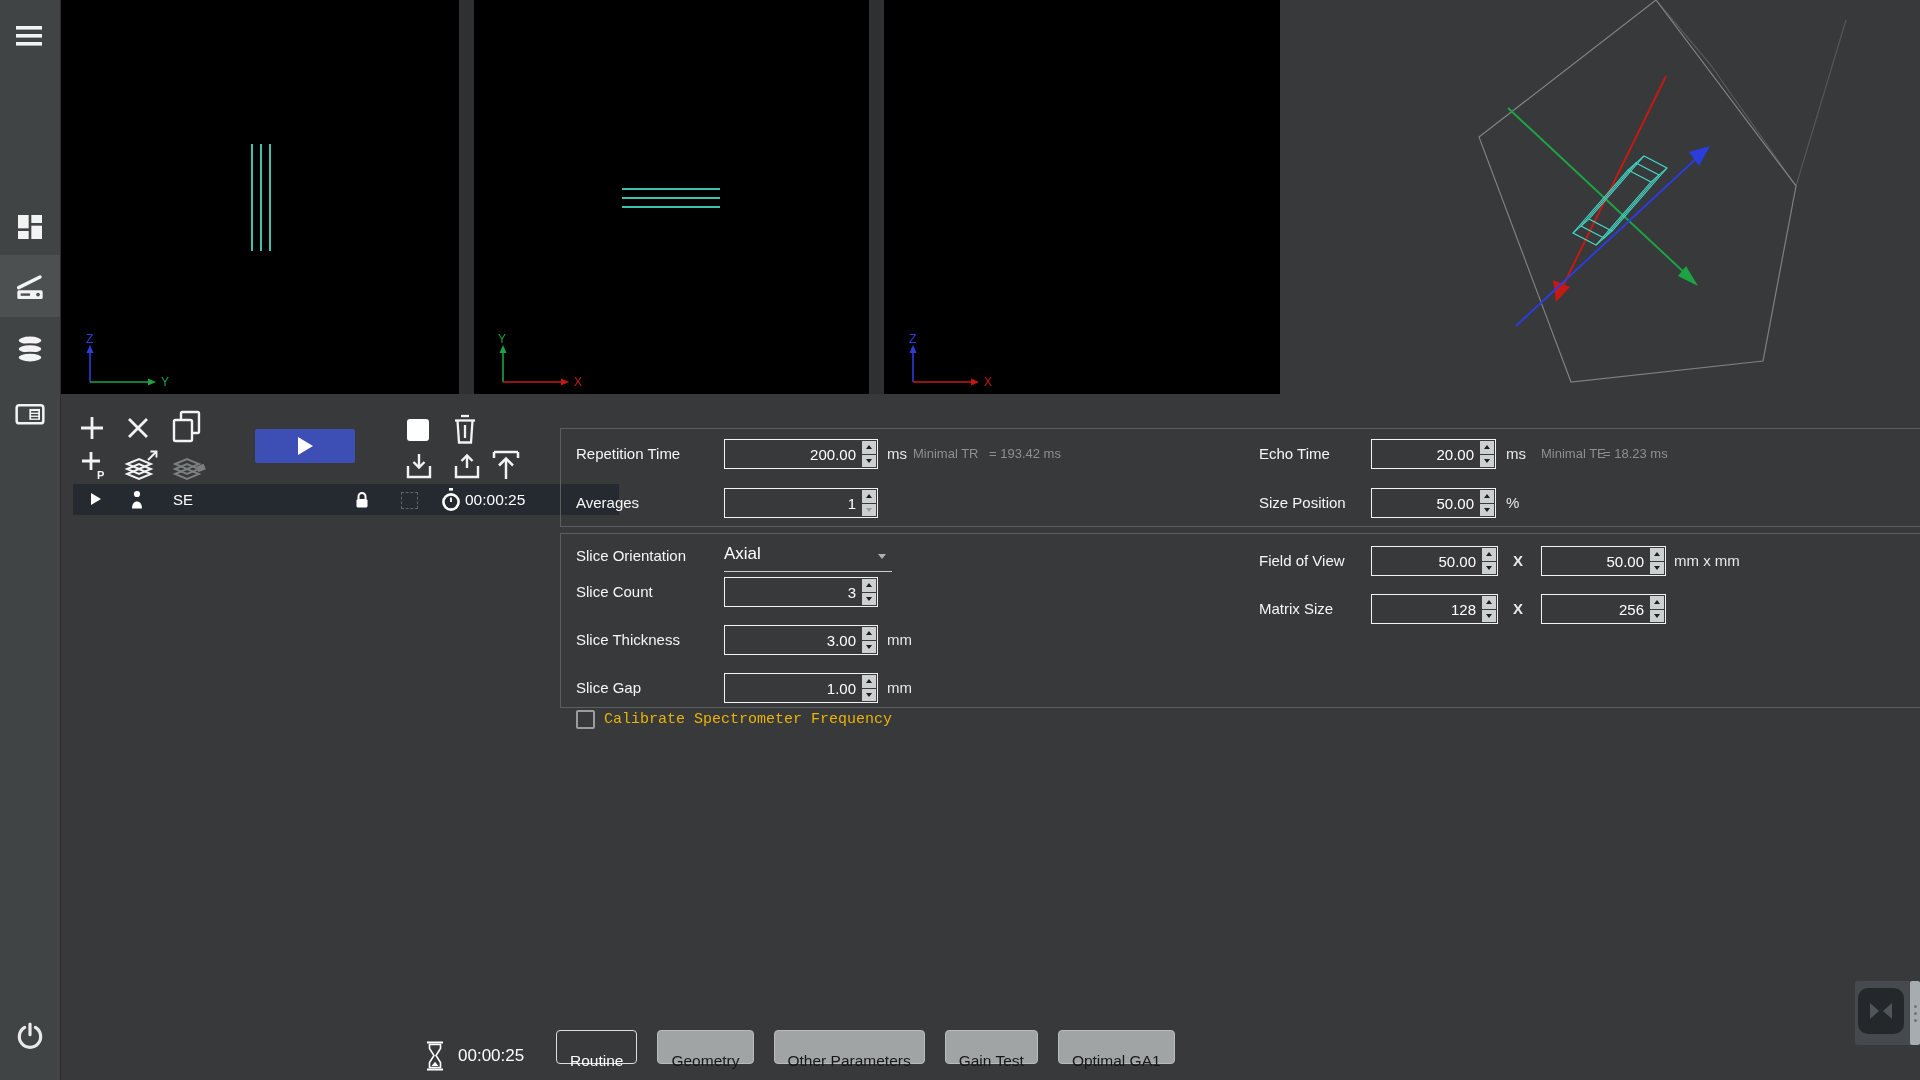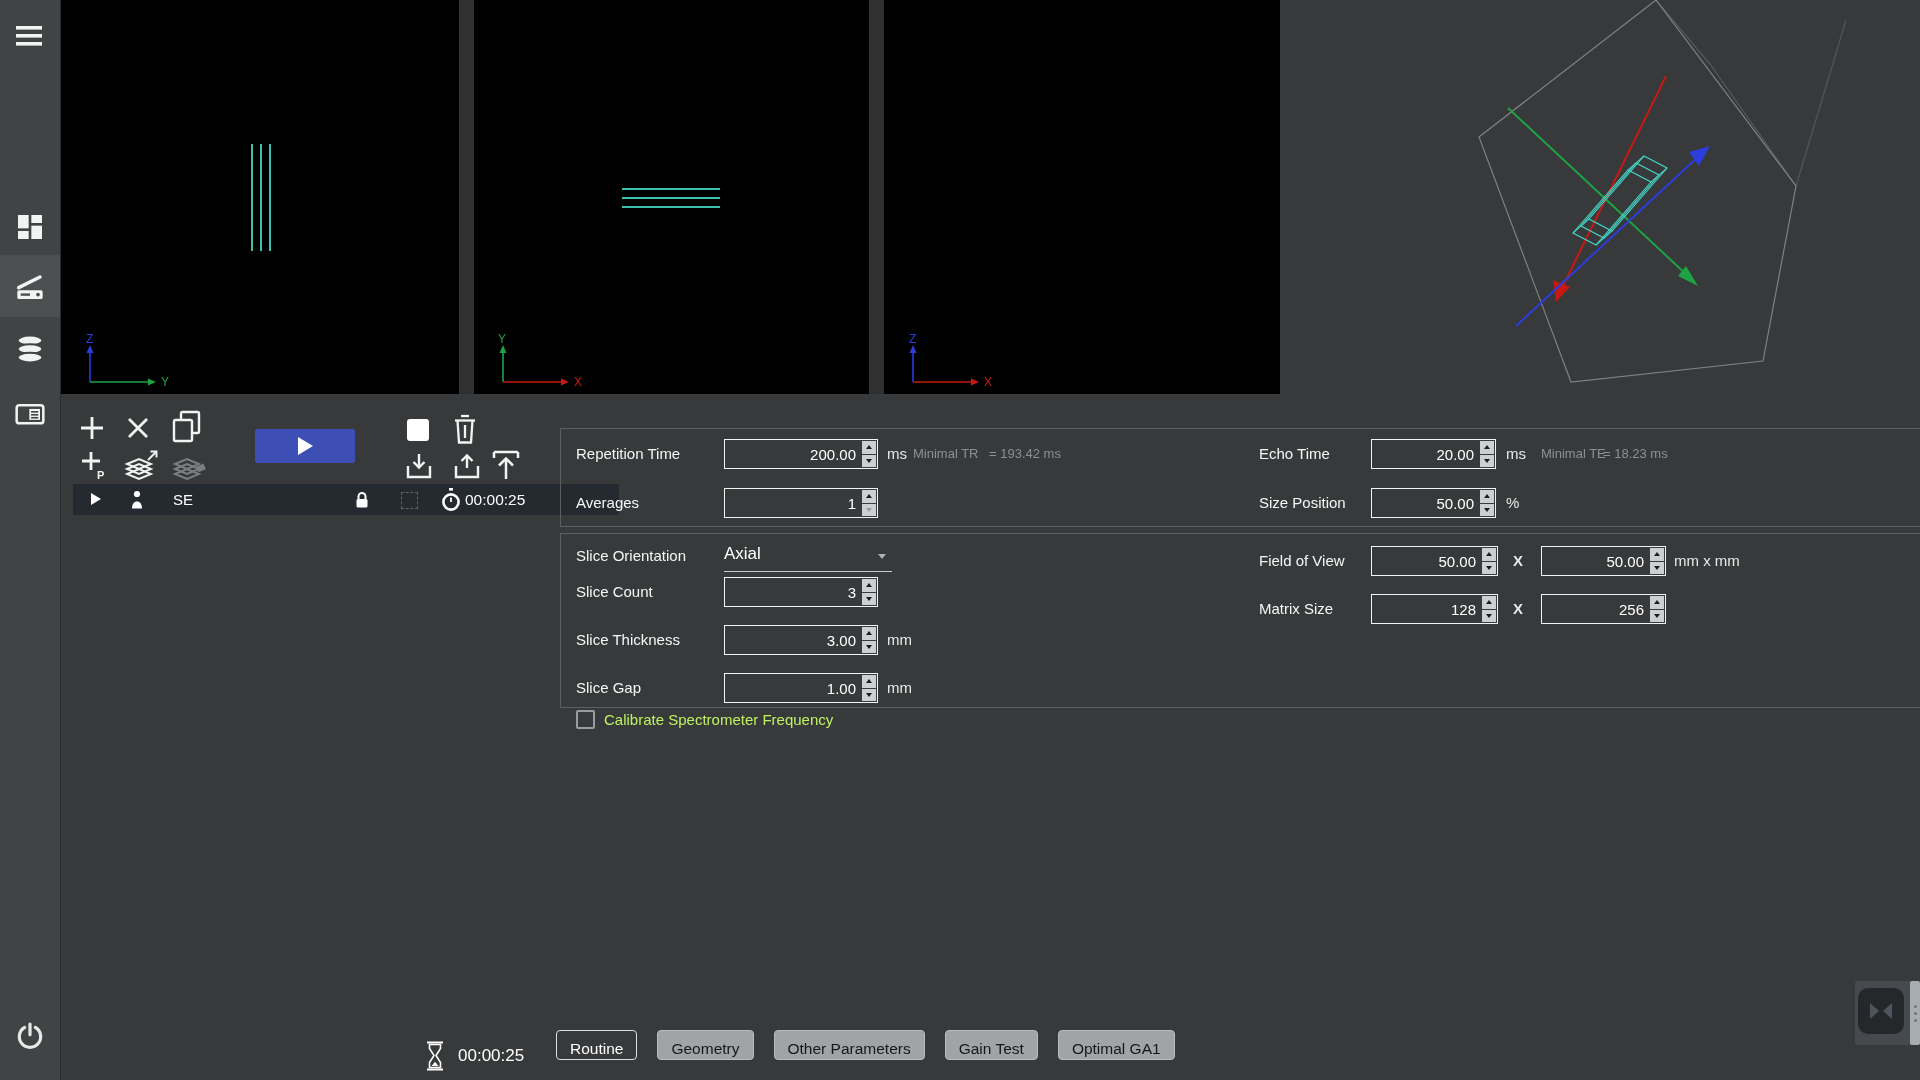--- a/index.html
+++ b/index.html
@@ -37,25 +37,25 @@
   .sp{width:16px;display:flex;flex-direction:column;gap:1px;padding:1px;box-sizing:border-box;}
   .spb{flex:1;background:#ccd0d1;display:flex;align-items:center;justify-content:center;cursor:pointer;}
   .tu{width:0;height:0;border-left:3.5px solid transparent;border-right:3.5px solid transparent;border-bottom:4.5px solid #1e1e1e;}
   .td{width:0;height:0;border-left:3.5px solid transparent;border-right:3.5px solid transparent;border-top:4.5px solid #1e1e1e;}
   .td.dis{border-top-color:#9b9e9f;}
   .dd{position:absolute;width:168px;height:30px;border-bottom:1px solid #c9cbcc;cursor:pointer;}
   .dd .txt{font-size:17px;line-height:26px;color:#fff;}
   .dd .caret{position:absolute;right:6px;top:13px;width:0;height:0;border-left:4.5px solid transparent;border-right:4.5px solid transparent;border-top:5.5px solid #aeb1b2;}
   .cbxrow{position:absolute;left:576px;top:710px;display:flex;align-items:center;gap:9px;cursor:pointer;}
   .cbx{width:15px;height:15px;border:2px solid #9a9d9e;border-radius:2px;background:transparent;}
-  .cbxlab{font-size:15px;color:#bef264;}
+  .cbxlab{font-size:15px;color:#eab308;font-family:Liberation Mono, monospace;}
   
   .elapsed{position:absolute;left:458px;top:1046px;font-size:17px;color:#fff;}
   .tabs{position:absolute;left:556px;top:1030px;display:flex;gap:20px;}
-  .tab{height:30px;line-height:28px;padding:4px 13px;font-size:15.5px;border-radius:4px;box-sizing:border-box;cursor:pointer;white-space:nowrap;}
+  .tab{height:30px;line-height:28px;padding:16px 13px;font-size:15.5px;border-radius:4px;box-sizing:border-box;cursor:pointer;white-space:nowrap;}
   .tab.inactive{background:#a1a4a5;color:#161718;border:1px solid #b9bcbd;text-align:right;}
   .tab.active{background:#37393a;color:#fff;border:1px solid #dcdedf;}
   
   .ow{position:absolute;left:1855px;top:981px;width:65px;height:64px;}
   .ow-bg{position:absolute;inset:0;background:#565c61;opacity:.5;border-radius:3px;}
   .ow-box{position:absolute;left:3px;top:7px;width:46px;height:46px;background:#24282b;border-radius:10px;display:flex;align-items:center;justify-content:center;}
   .ow-strip{position:absolute;right:0;top:0;width:10px;height:64px;background:#a7acb1;border-radius:2px;}
   .ow-dot{position:absolute;left:3.5px;width:3px;height:3px;border-radius:50%;background:#6e757b;}
 </style>
 </head>

